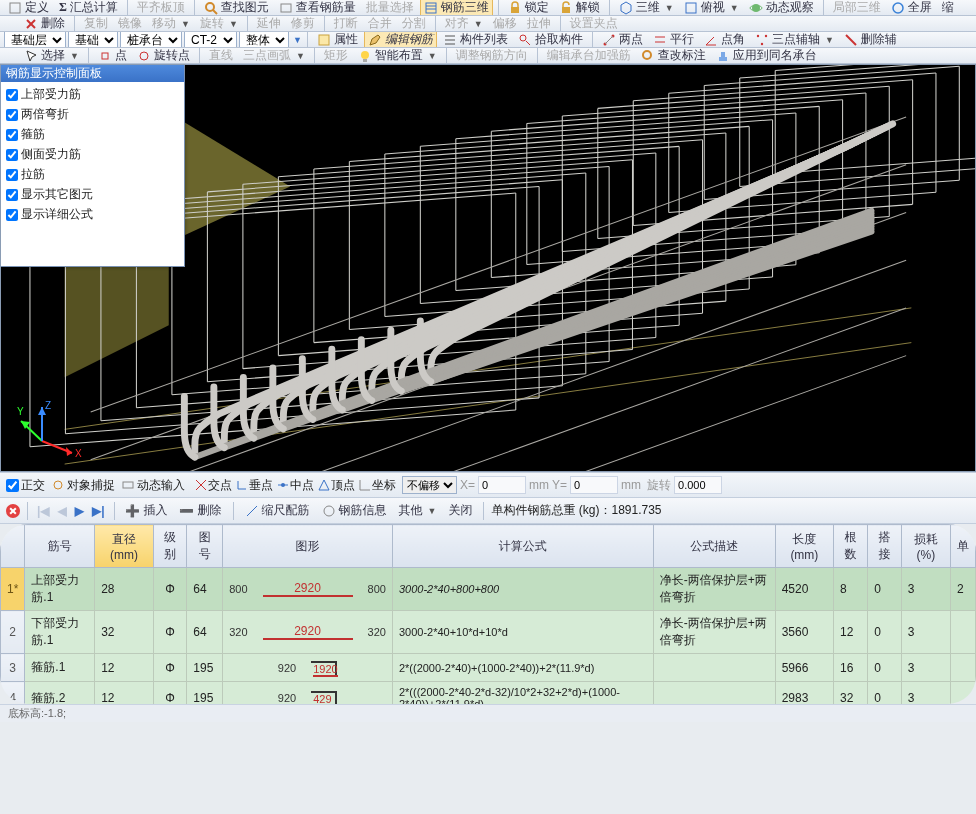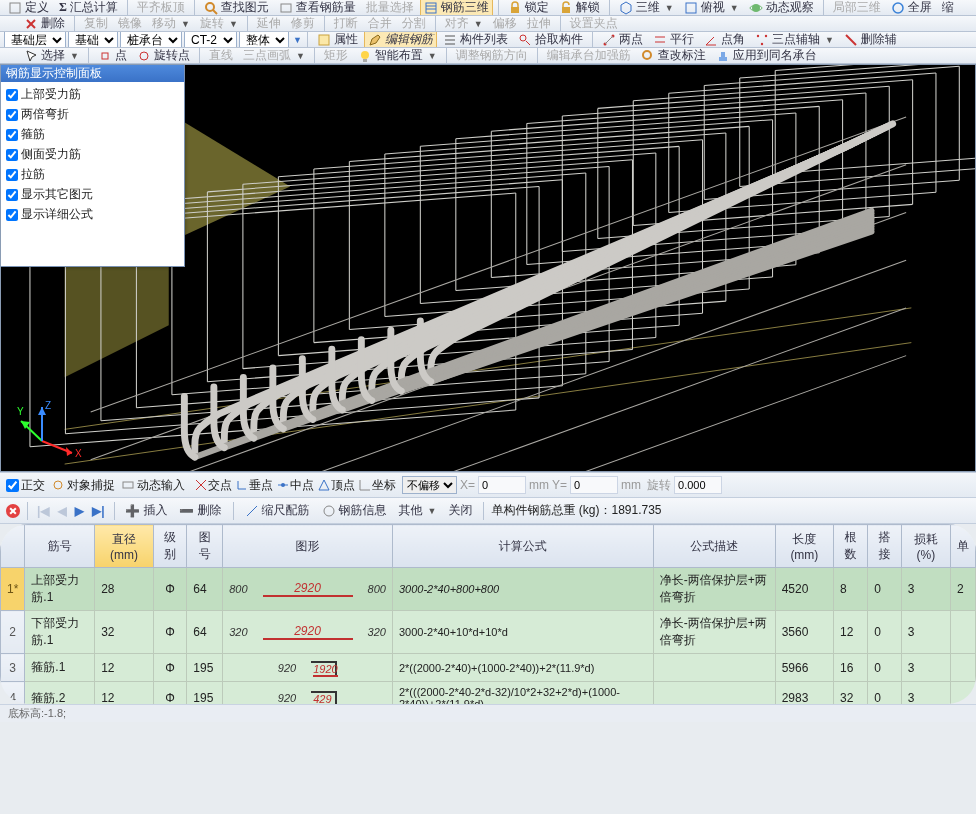--- a/index.html
+++ b/index.html
@@ -89,21 +89,21 @@
   border:1px solid #bccaba; padding:4px 6px; background:#d6ebd6;
   vertical-align: middle; height: 28px;
 }
 table.grid tr.active td { background:#c1dec1; }
 table.grid td.rowhdr {
   background: linear-gradient(#eef2f8,#e4eaf2); text-align:center; border:1px solid #aebacc; color:#555;
 }
 table.grid tr.sel td.rowhdr { background:#f7d36b; color:#6e5515;}
 th.hl { background: linear-gradient(#ffe9a9,#f7d36b)!important; }
 .shape-cell { text-align:center; }
-.shape { display:inline-flex; align-items:center; gap:15px;font-style:italic; }
+.shape { display:inline-flex; align-items:center; gap:15px; }
 .shape .end { font-size:11px; color:#333; }
 .footer {
   height: 18px; background:#e9edf3; border-top:1px solid #c9d3e2; font-size:11px;
   color:#666; padding:1px 8px;
 }
 .ddarrow { font-size:9px; color:#555; margin-left:2px;}
 svg.ico-s { width:14px; height:14px; vertical-align:middle; }
 </style>
 </head>
 <body>

